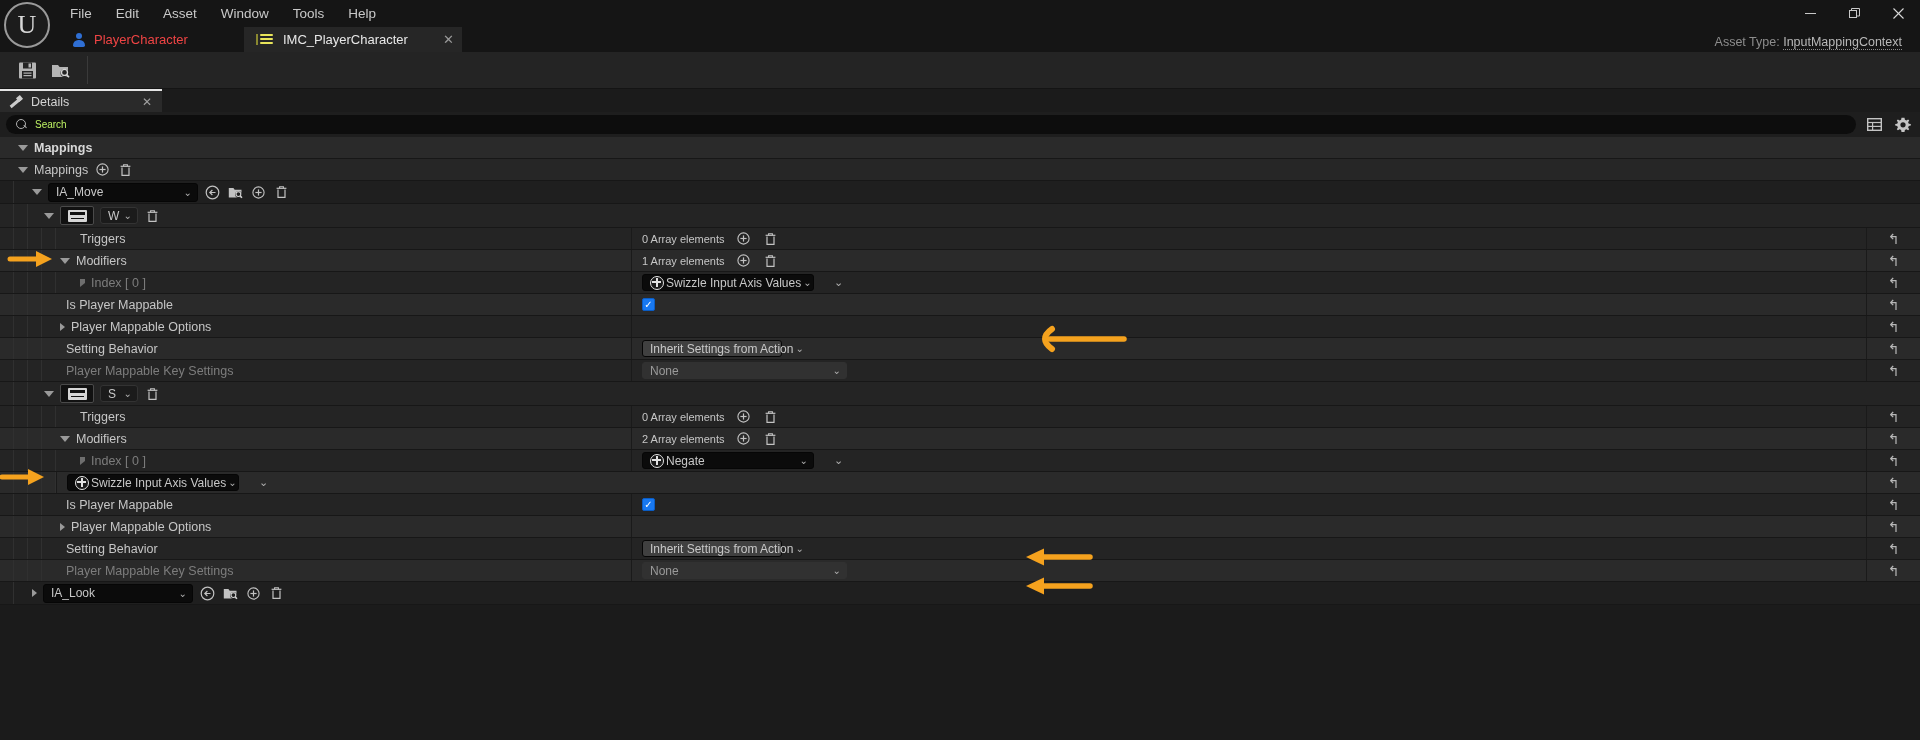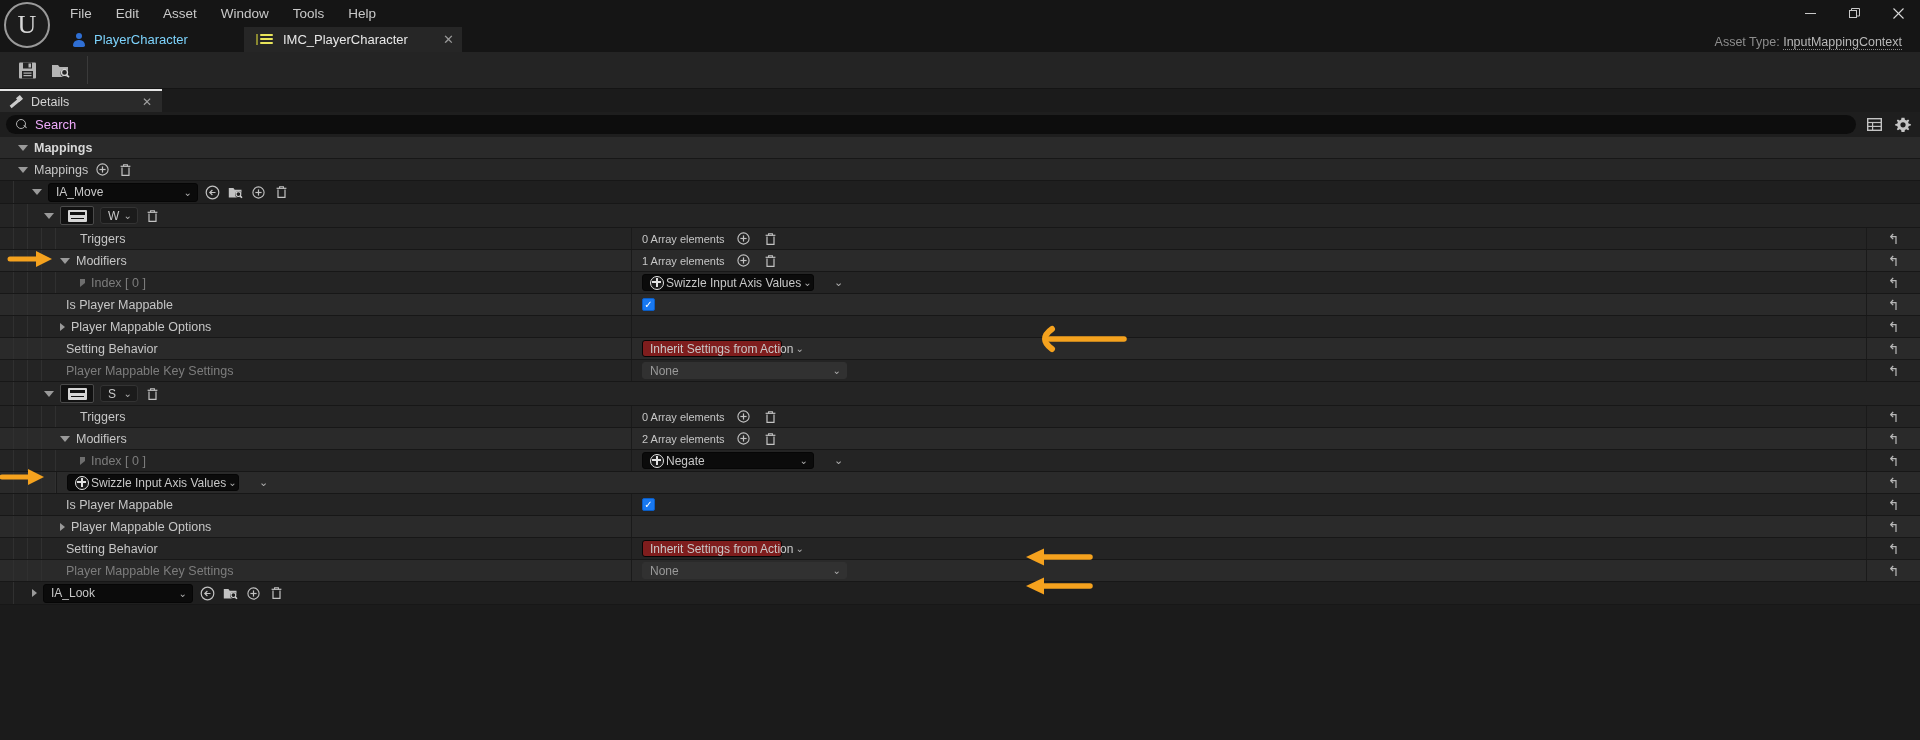--- a/index.html
+++ b/index.html
@@ -56,21 +56,21 @@
     display: flex;
     align-items: flex-end;
   }
   .tab {
     height: 25px;
     display: flex; align-items: center;
     padding: 0 14px;
     font-size: 13px;
     gap: 9px;
   }
-  .tab.asset-name { margin-left: 58px; color: #7dd3fc; }
+  .tab.asset-name { margin-left: 58px; color: #ef4444; }
   .tab.active {
     background: #262626;
     color: #e8e8e8;
     margin-left: 42px;
     padding-right: 8px;
   }
   .tab .tab-close {
     margin-left: 26px; font-size: 13px; color: #9a9a9a;
   }
   .icon-person {
@@ -161,21 +161,21 @@
   }
   .searchbox {
     flex: 1;
     height: 19px;
     background: #0d0d0d;
     border-radius: 10px;
     display: flex; align-items: center;
     padding: 0 10px;
     gap: 8px;
   }
-  .searchbox .ph { font-size: 13px; color: #f0abfc; }
+  .searchbox .ph { font-size: 10px; color: #bef264; }
   .icon-search { width:11px; height:11px; position:relative; display:inline-block; flex:none; }
   .icon-search::before {
     content:''; position:absolute; left:0; top:0; width:8px; height:8px;
     border: 1.4px solid #b0b0b0; border-radius:50%;
   }
   .icon-search::after {
     content:''; position:absolute; left:7px; top:7px; width:4px; height:1.4px;
     background:#b0b0b0; transform: rotate(45deg);
   }
   .sr-icon { width:22px; height:22px; display:flex; align-items:center; justify-content:center; color:#c0c0c0; }
@@ -257,21 +257,21 @@
     white-space: nowrap;
   }
   .combo .cv { flex: 1; }
   .combo .chev { color:#b0b0b0; font-size:10px; }
   .combo.asset { width: 150px; height: 19px; }
   .combo.modifier { width: 172px; }
   .combo.dark-flat {
     background: #313131; border-color:#313131; width: 205px;
     color:#9a9a9a;
   }
-  .combo.setting { background:#7f1d1d; width: 140px; }
+  .combo.setting { background:#404040; width: 140px; }
   .combo.keysel { width: 38px; background:#1b1b1b; border:1px solid #333; justify-content:space-between; }
 
   .keybtn {
     width: 34px; height: 19px;
     background: #111;
     border: 1px solid #4a4a4a;
     border-radius: 2px;
     display: flex; align-items: center; justify-content: center;
     flex: none;
   }

